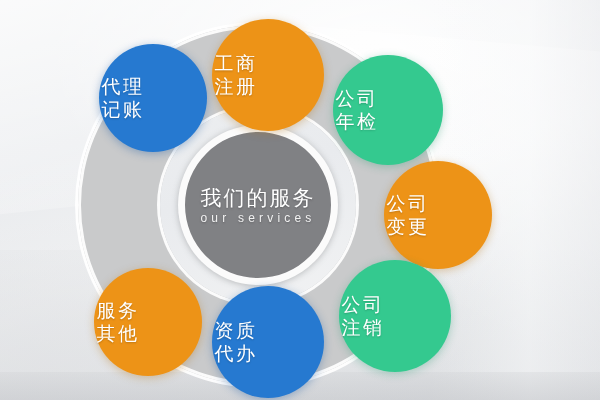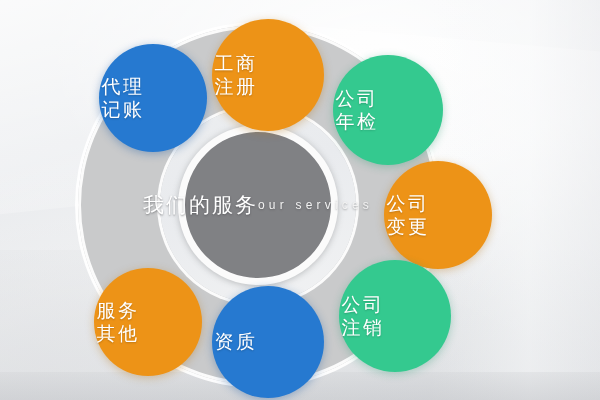--- a/index.html
+++ b/index.html
@@ -84,21 +84,21 @@
     position: absolute;
     left: 178px;
     top: 125px;
     width: 160px;
     height: 160px;
     border-radius: 50%;
     background: #808184;
     border: 7px solid rgba(255,255,255,0.97);
     box-sizing: border-box;
     display: flex;
-    flex-direction: row;
+    flex-direction: column;
     align-items: center;
     justify-content: center;
     box-shadow: 0 1px 6px rgba(90,92,95,0.35);
   }
   .hub-cn {
     color: #ffffff;
     font-size: 21px;
     letter-spacing: 2px;
     line-height: 1.25;
     text-shadow: 0 1px 2px rgba(60,62,65,0.5);
@@ -175,20 +175,21 @@
     <span class="ln">变更</span>
   </div>
 
   <div class="node node-green" style="left:339px; top:260px; width:112px; height:112px;">
     <span class="ln">公司</span>
     <span class="ln">注销</span>
   </div>
 
   <div class="node node-blue" style="left:212px; top:286px; width:112px; height:112px;">
     <span class="ln">资质</span>
+    <span class="ln">代办</span>
   </div>
 
   <div class="node node-orange" style="left:94px; top:268px; width:108px; height:108px;">
     <span class="ln">服务</span>
     <span class="ln">其他</span>
   </div>
 
 </div>
 
 </body></html>

